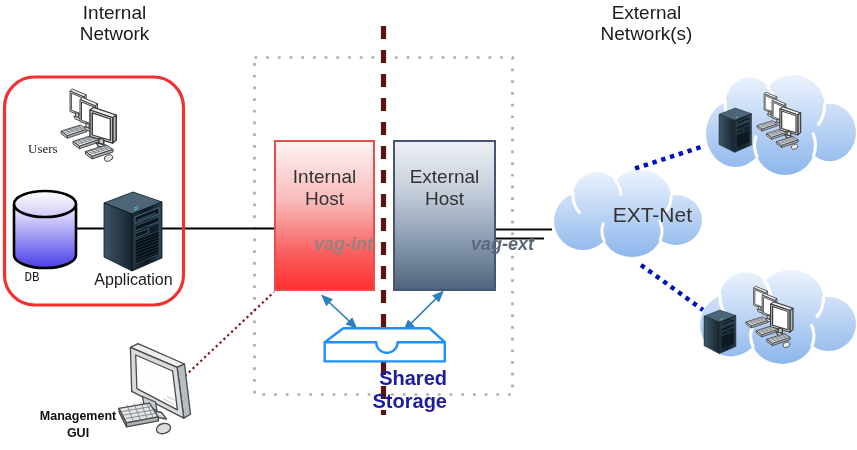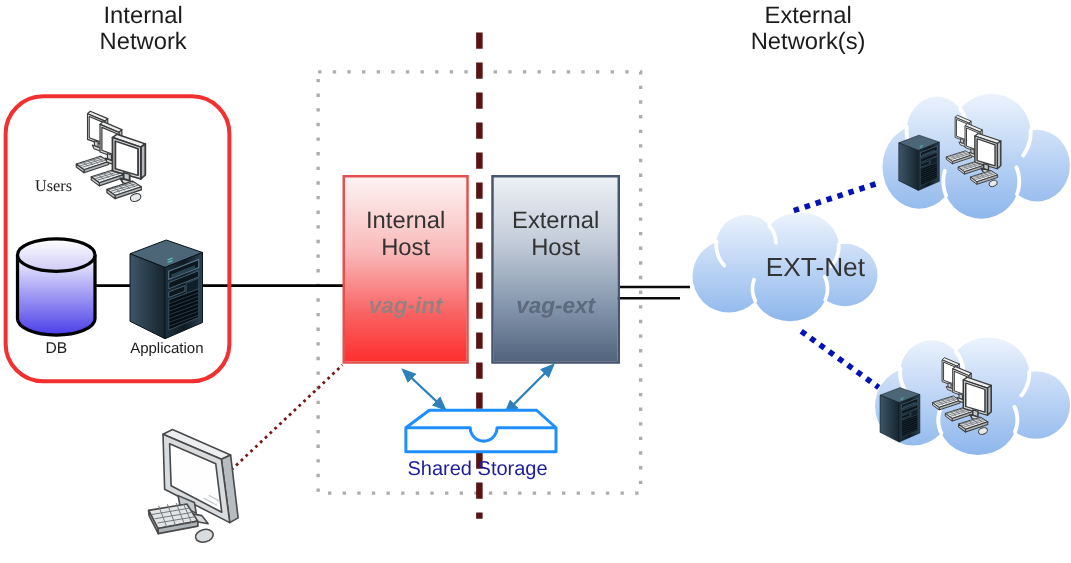--- a/index.html
+++ b/index.html
@@ -1,34 +1,34 @@
 <!DOCTYPE html>
 <html style="--boundary-red: #f23030; --host-internal-border: #e4504e; --host-internal-top: #fdf3f3; --host-internal-bottom: #fe2f2f; --host-external-border: #45566e; --host-external-top: #edf0f5; --host-external-bottom: #52637d; --divider-maroon: #5a1313; --storage-blue: #1f8fff; --storage-label-navy: #1c1c9c; --link-navy: #0013b8; --link-darkred: #7a1212; --arrow-blue: #2e80ba; --cloud-top: #ecf3fd; --cloud-bottom: #8db6ec; --dotted-border-gray: #adadad; --text-dark: #1c1c1c; --host-text: #333333; --vm-text-internal: #97807f; --vm-text-external: #5d6a7d;"><head>
 <meta charset="utf-8">
 <style>
   html,body{margin:0;padding:0;background:#fff;}
   #stage{position:relative;width:857px;height:450px;background:#fff;overflow:hidden;
          font-family:"Liberation Sans","DejaVu Sans",sans-serif;}
   #shapes{position:absolute;left:0;top:0;width:857px;height:450px;}
   .label{position:absolute;white-space:pre-line;color:var(--text-dark);}
   .zone-title{font-size:19px;line-height:20.5px;text-align:center;}
-  .icon-label{font-size:12px;}
+  .icon-label{font-size:16px;}
   .mgmt-label{font-size:12.5px;font-weight:bold;line-height:16.5px;text-align:center;color:#111;}
   .host-box{position:absolute;width:97px;height:147px;border-width:2px;border-style:solid;}
   .host-box .host-title{position:absolute;top:24px;left:0;width:100%;text-align:center;
       font-size:19px;line-height:22px;color:var(--host-text);white-space:pre-line;}
-  .host-box .vm-name{position:absolute;top:92px;left:0;width:100%;text-align:center;
+  .host-box .vm-name{position:absolute;top:92px;left:0;width:100%;text-align:right;
       font-size:18px;font-weight:bold;font-style:italic;}
   #internal-host{left:274px;top:140px;border-color:var(--host-internal-border);
       background:linear-gradient(180deg,var(--host-internal-top) 0%,#f9baba 40%,#f96060 75%,var(--host-internal-bottom) 100%);}
   #external-host{left:393px;top:140px;width:99px;border-color:var(--host-external-border);
       background:linear-gradient(180deg,var(--host-external-top) 0%,#c3ccd9 35%,#8496ad 70%,var(--host-external-bottom) 100%);}
   #internal-host .vm-name{color:var(--vm-text-internal);}
-  #external-host .vm-name{color:var(--vm-text-external);}
-  #storage-label{font-size:16px;font-weight:normal;color:var(--storage-label-navy);text-align:left;}
+  #external-host .vm-name{color:var(--vm-text-external);padding-left:40px;}
+  #storage-label{font-size:20px;font-weight:bold;color:var(--storage-label-navy);text-align:right;}
   #extnet-label{font-size:21px;line-height:21px;color:var(--host-text);text-align:right;}
 </style>
 </head>
 <body>
 
 <div id="stage">
 
 <svg id="shapes" width="857" height="450" viewBox="0 0 857 450">
   <defs>
     <linearGradient id="g-cloud" x1="0" y1="0" x2="0" y2="1">
@@ -235,17 +235,19 @@
     <div class="host-title">External
 Host</div>
     <div class="vm-name">vag-ext</div>
   </div>
 
   <div class="label zone-title" style="left:54px;top:3px;width:121px;">Internal
 Network</div>
   <div class="label zone-title" style="left:586px;top:3px;width:121px;">External
 Network(s)</div>
   <div class="label icon-label" style="left:28px;top:141px;font-size:13px;font-family:Liberation Serif, serif;">Users</div>
-  <div class="label icon-label" style="left:15px;top:271px;width:60px;text-align:center;font-size:12.5px;">DB</div>
+  <div class="label icon-label" style="left:2px;top:271px;width:60px;text-align:center;font-size:12.5px;font-family:Liberation Mono, monospace;">DB</div>
   <div class="label icon-label" style="left:83px;top:271px;width:101px;text-align:center;">Application</div>
+  <div class="label mgmt-label" style="left:28px;top:408px;width:100px;">Management
+GUI</div>
   <div class="label" id="storage-label" style="left:326px;top:367px;width:121px;">Shared Storage</div>
   <div class="label" id="extnet-label" style="left:572px;top:204px;width:120px;">EXT-Net</div>
 </div>
 
 </body></html>

